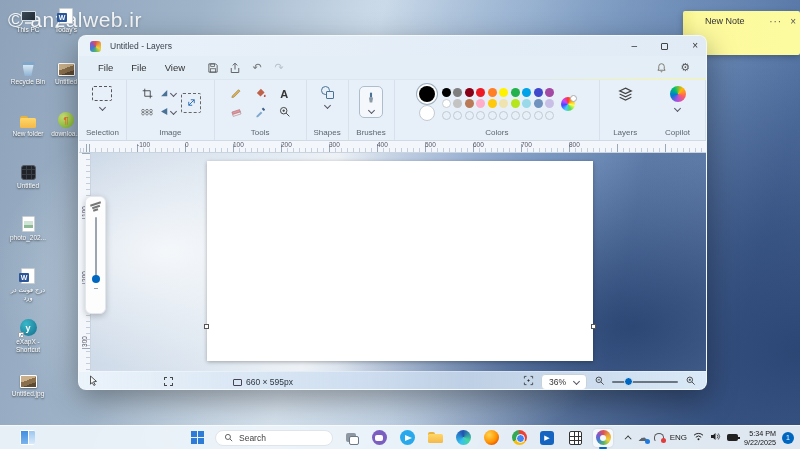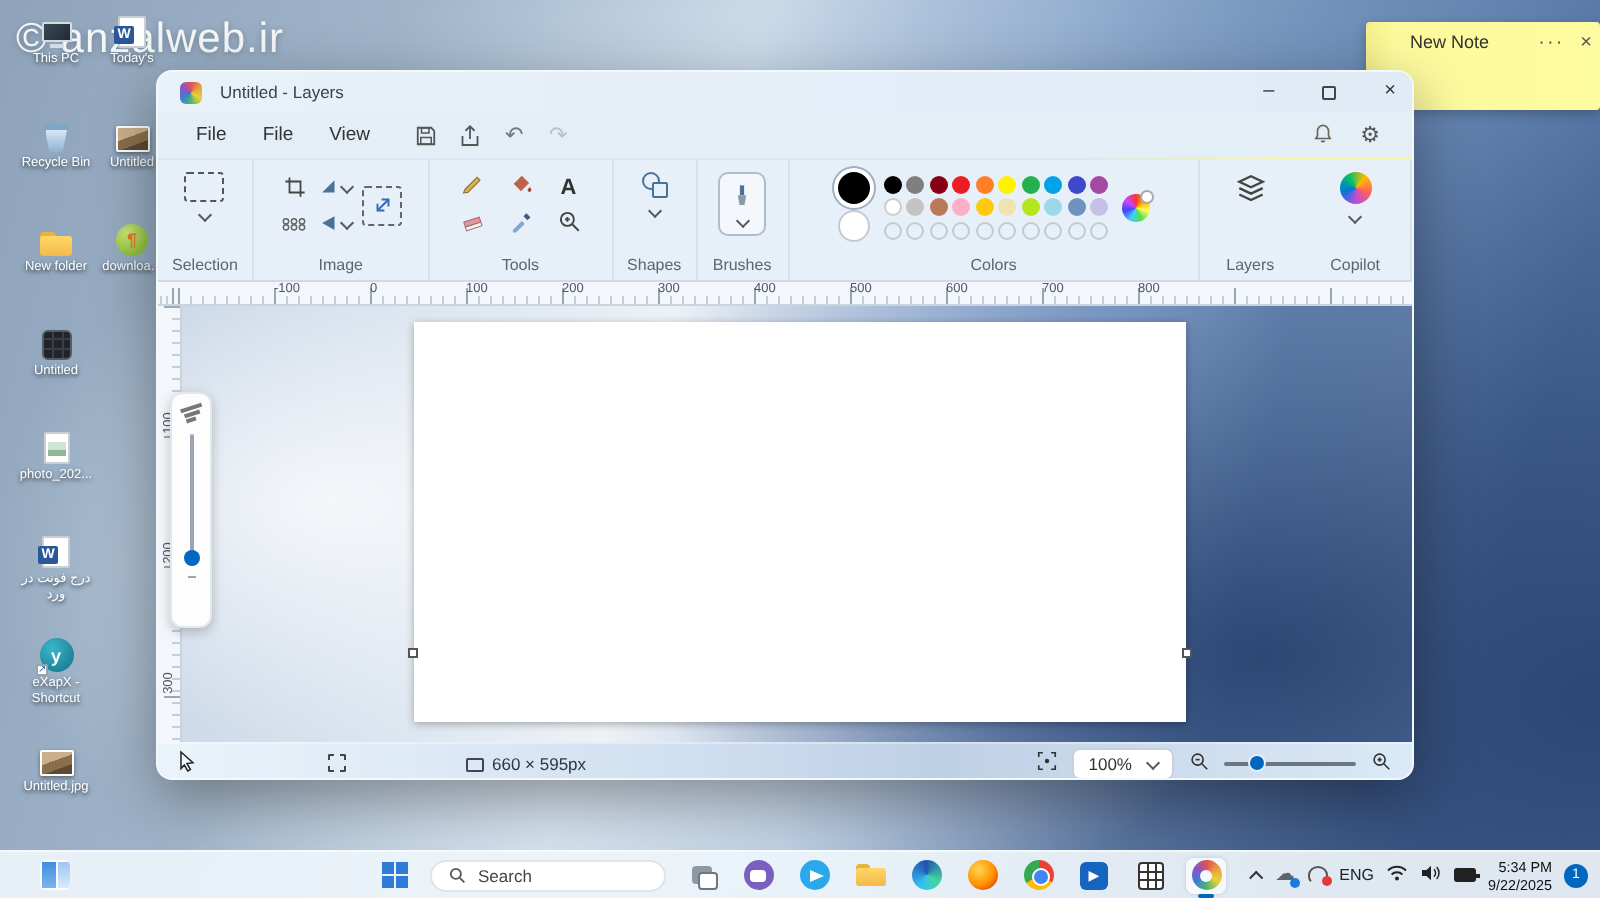--- a/index.html
+++ b/index.html
@@ -508,21 +508,21 @@
       <span class="page-sq"></span><span>660 × 595px</span>
     </span>
     <div class="sb-right">
       <span>
         <svg width="11" height="11" viewBox="0 0 16 16" fill="none" stroke="#333" stroke-width="1.2">
             <path d="M2 5V2h3M11 2h3v3M14 11v3h-3M5 14H2v-3"></path>
             <circle cx="8" cy="8" r="1" fill="#333"></circle>
           </svg>
       </span>
       <span class="zoom-pill">
-        <span>100%</span>
+        <span>36%</span>
         <span class="chev"></span>
       </span>
       <span>
         <svg width="11" height="11" viewBox="0 0 16 16" fill="none" stroke="#333" stroke-width="1.2">
             <circle cx="7" cy="7" r="4"></circle>
             <path d="M10 10l4 4"></path>
             <path d="M5.5 7h3"></path>
           </svg>
       </span>
       <span class="zslider">

